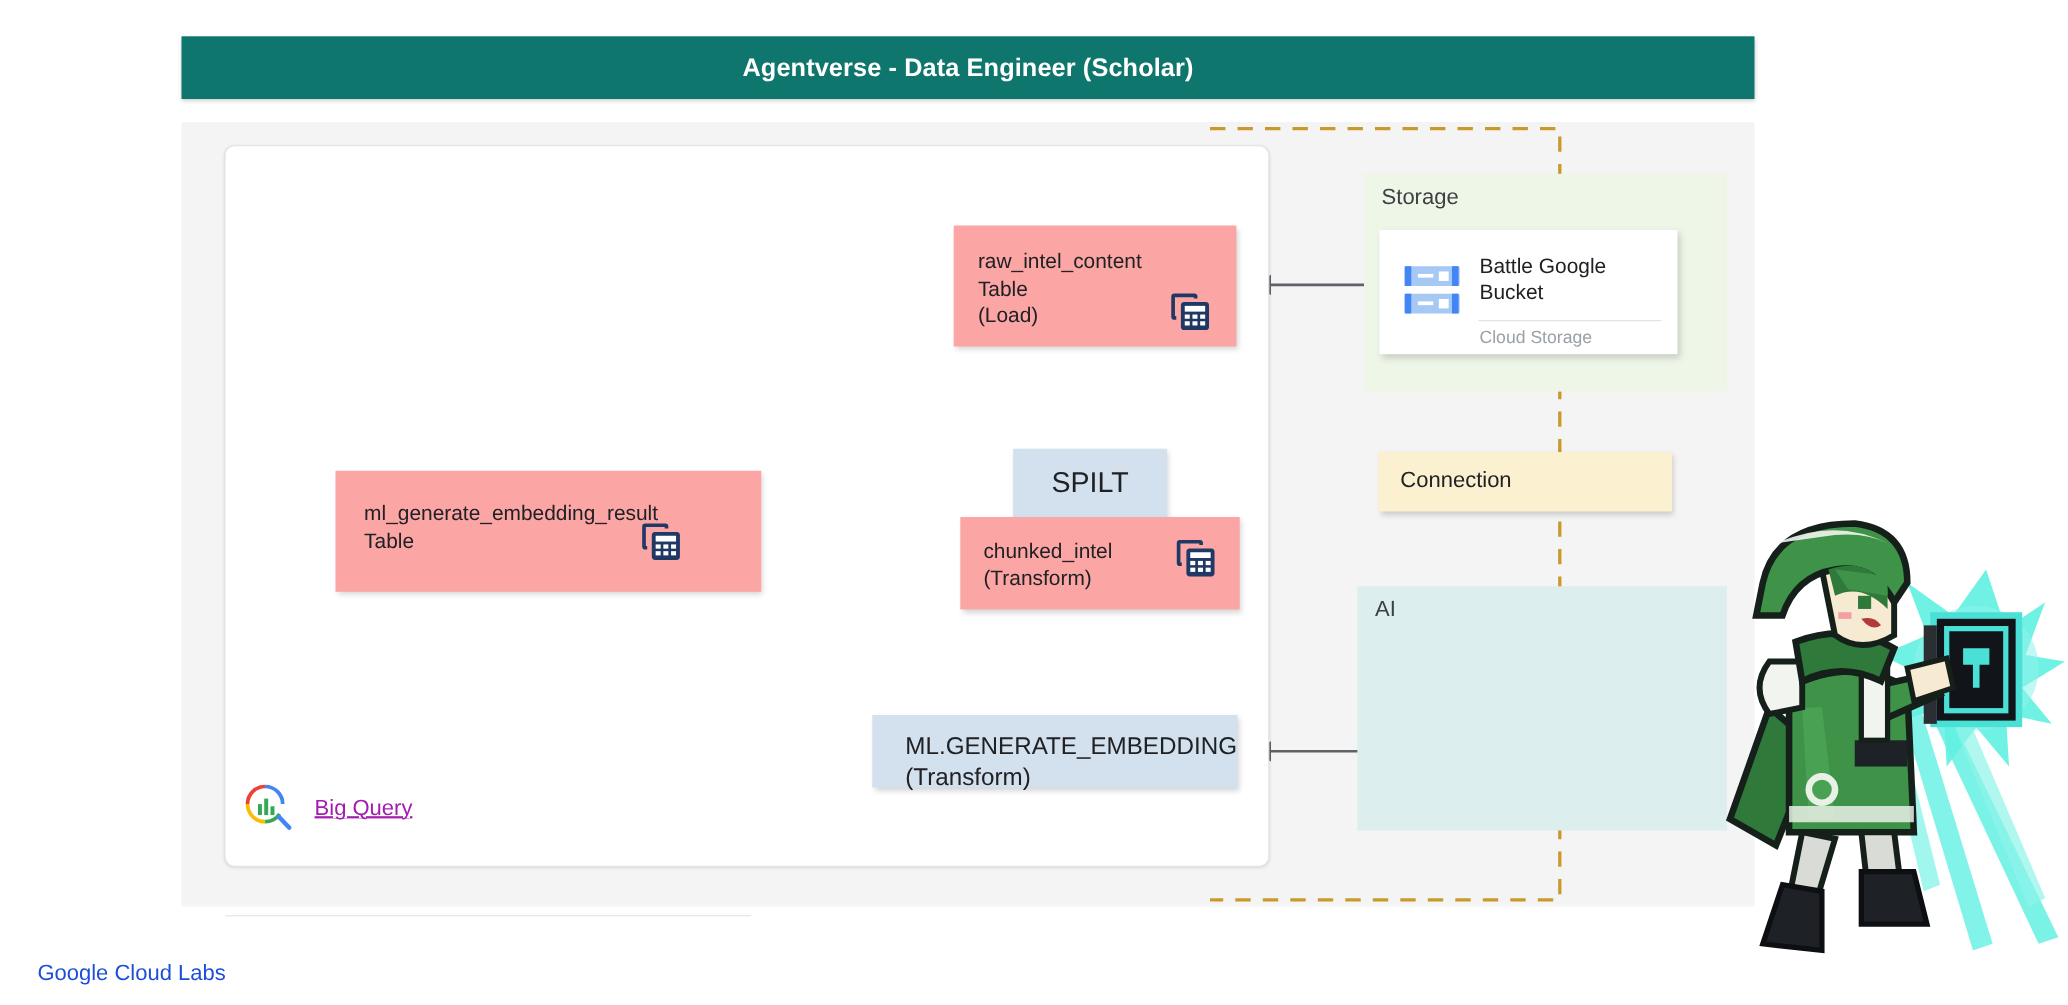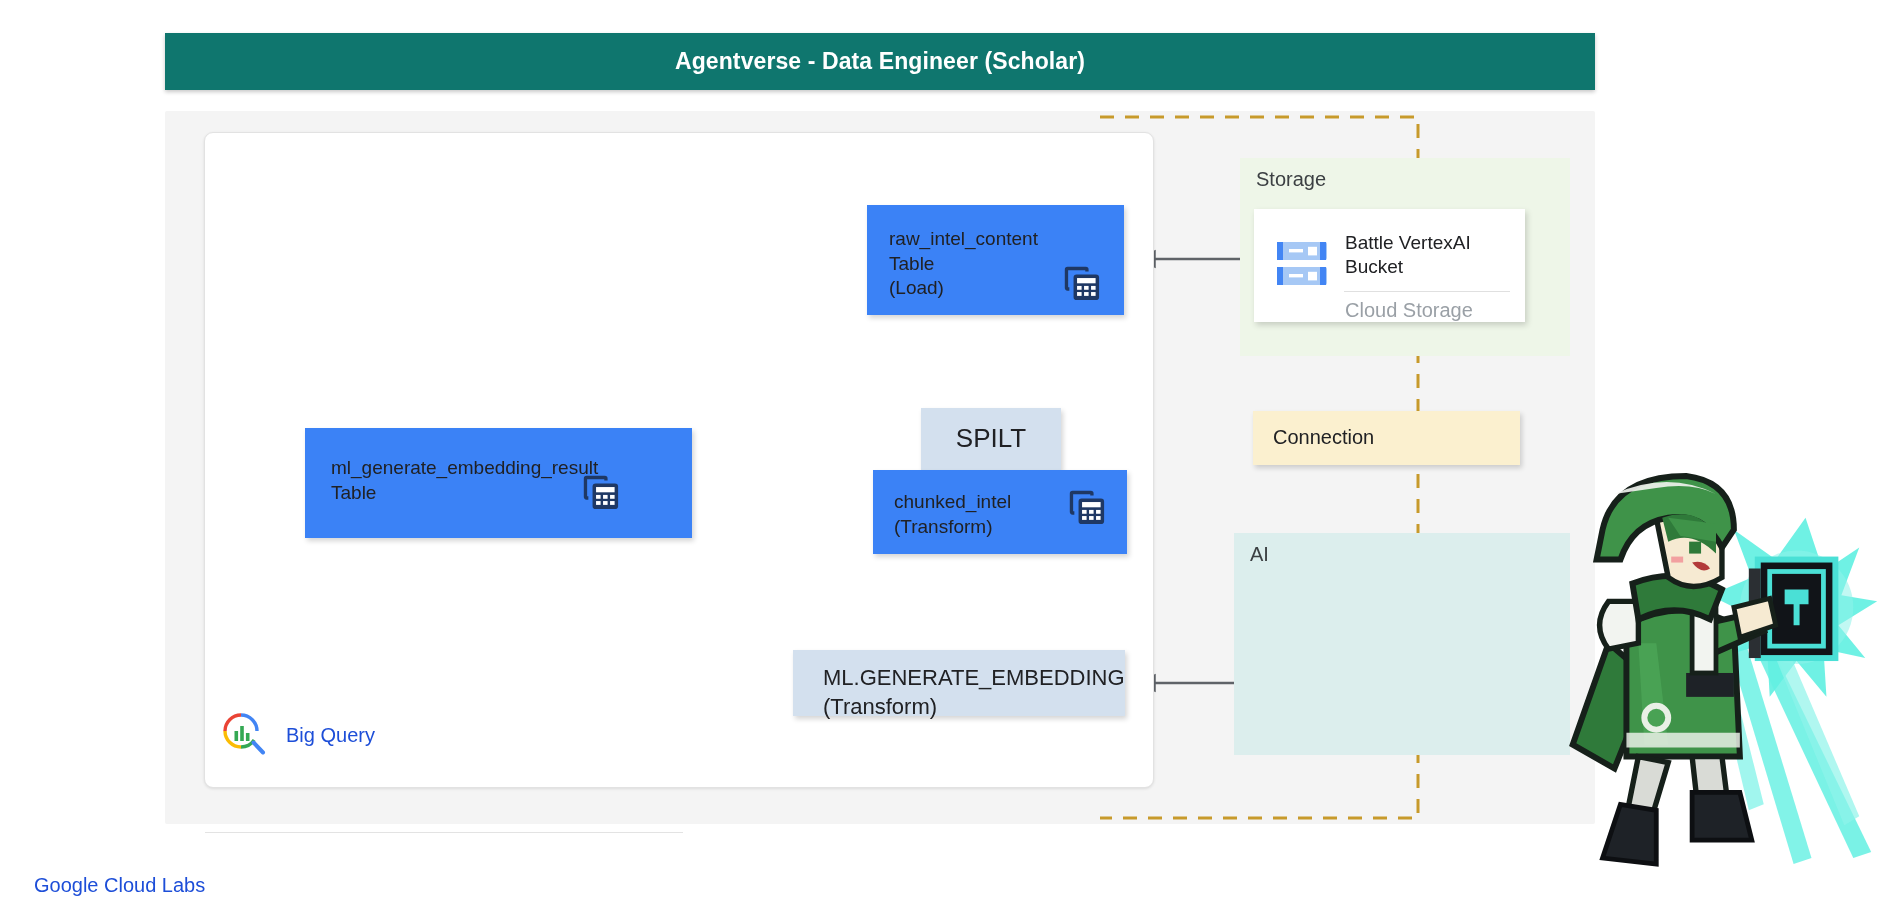--- a/index.html
+++ b/index.html
@@ -33,29 +33,29 @@
     position:absolute;left:204px;top:132px;width:948px;height:654px;
     background:#ffffff;border:1px solid #e2e2e2;border-radius:9px;
     box-shadow:0 1px 3px rgba(0,0,0,.10);
   }
   .bq-sep{
     position:absolute;left:0px;top:699px;width:478px;height:1px;background:#e3e3e3;
   }
   .bq-footer{
     position:absolute;left:222px;top:712px;display:flex;align-items:center;gap:18px;
   }
-  .bq-footer .lbl{font-size:20px;color:#1d4ed8;}
+  .bq-footer .lbl{font-size:20px;color:#a21caf;text-decoration:underline;}
 
   
   .node{
     position:absolute;box-sizing:border-box;
     box-shadow:2px 3px 5px rgba(0,0,0,.17);
   }
   .node-blue{background:#d3e0ee;}
-  .node-gray{background:#3b82f6;}
+  .node-gray{background:#fca5a5;}
   .node .lines{
     position:absolute;color:#202124;white-space:pre;line-height:1.30;
   }
 
   #vector-search{left:340px;top:262px;width:316px;height:62px;}
   #vector-search .lines{left:0;top:0;width:316px;height:62px;
     display:flex;align-items:center;justify-content:center;font-size:26px;}
 
   #mlgen-result{left:305px;top:428px;width:387px;height:110px;}
   #mlgen-result .lines{left:26px;top:28px;font-size:19px;}
@@ -91,21 +91,21 @@
   .svc-card{
     position:absolute;background:#ffffff;box-shadow:2px 3px 6px rgba(0,0,0,.17);
     box-sizing:border-box;
   }
   #bucket-card{left:1254px;top:209px;width:271px;height:113px;}
   #gemini-card{left:1264px;top:597px;width:270px;height:126px;}
   .svc-card .svc-name{
     position:absolute;font-size:19px;color:#202124;line-height:1.27;white-space:pre;
   }
   .svc-card .svc-sep{position:absolute;height:1px;background:#e0e0e0;}
-  .svc-card .svc-sub{position:absolute;font-size:20px;color:#9aa0a6;}
+  .svc-card .svc-sub{position:absolute;font-size:16px;color:#9aa0a6;}
   #bucket-card .svc-name{left:91px;top:22px;}
   #bucket-card .svc-sep{left:90px;top:82px;width:166px;}
   #bucket-card .svc-sub{left:91px;top:90px;}
   #gemini-card .svc-name{left:91px;top:27px;}
   #gemini-card .svc-sep{left:90px;top:90px;width:186px;}
   #gemini-card .svc-sub{left:91px;top:98px;}
 
   
   #connection-box{
     position:absolute;left:1253px;top:411px;width:267px;height:54px;
@@ -252,21 +252,21 @@
       <rect x="1" y="2" width="6" height="18" fill="#4285f4"></rect>
       <rect x="44" y="2" width="6" height="18" fill="#4285f4"></rect>
       <rect x="13" y="9" width="14" height="3.4" fill="#ffffff"></rect>
       <rect x="32" y="6.8" width="9" height="8.6" fill="#ffffff"></rect>
       <rect x="1" y="27" width="50" height="18" rx="2" fill="#a6c8f5"></rect>
       <rect x="1" y="27" width="6" height="18" fill="#4285f4"></rect>
       <rect x="44" y="27" width="6" height="18" fill="#4285f4"></rect>
       <rect x="13" y="34" width="14" height="3.4" fill="#ffffff"></rect>
       <rect x="32" y="31.8" width="9" height="8.6" fill="#ffffff"></rect>
     </svg>
-    <span class="svc-name">Battle VertexAI
+    <span class="svc-name">Battle Google
 Bucket</span>
     <div class="svc-sep"></div>
     <span class="svc-sub">Cloud Storage</span>
   </div>
 
   <div class="groupbox" id="ai-group">
     <span class="gtitle">AI</span>
   </div>
 
 

